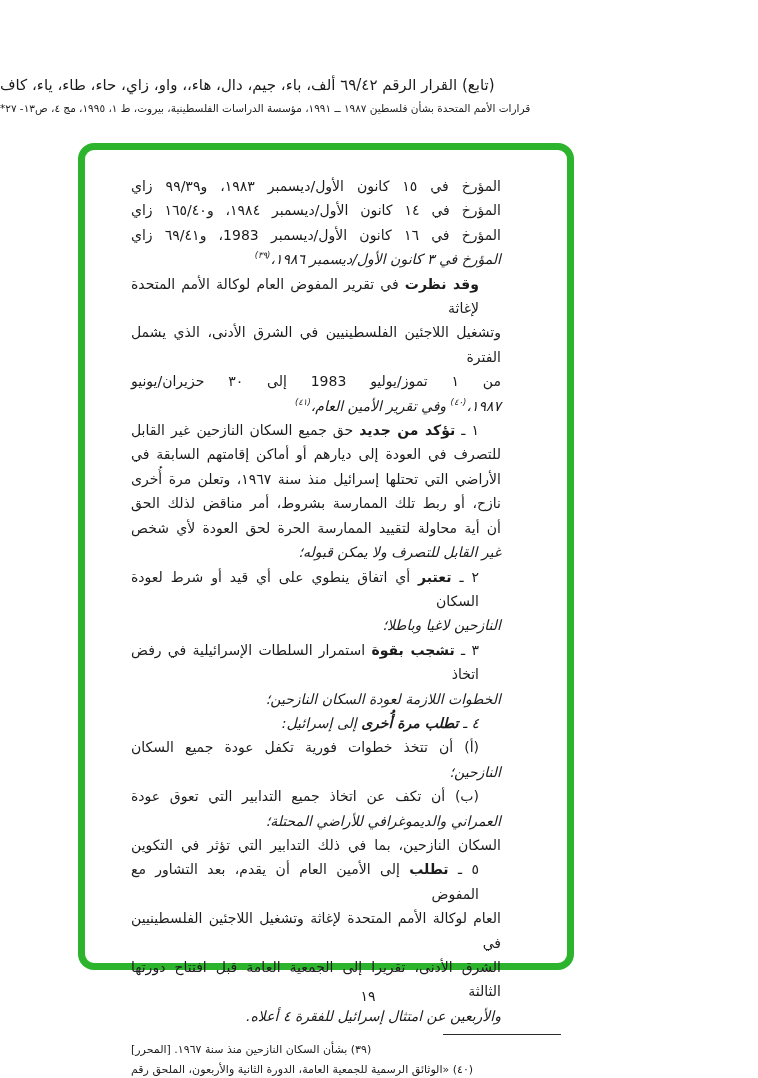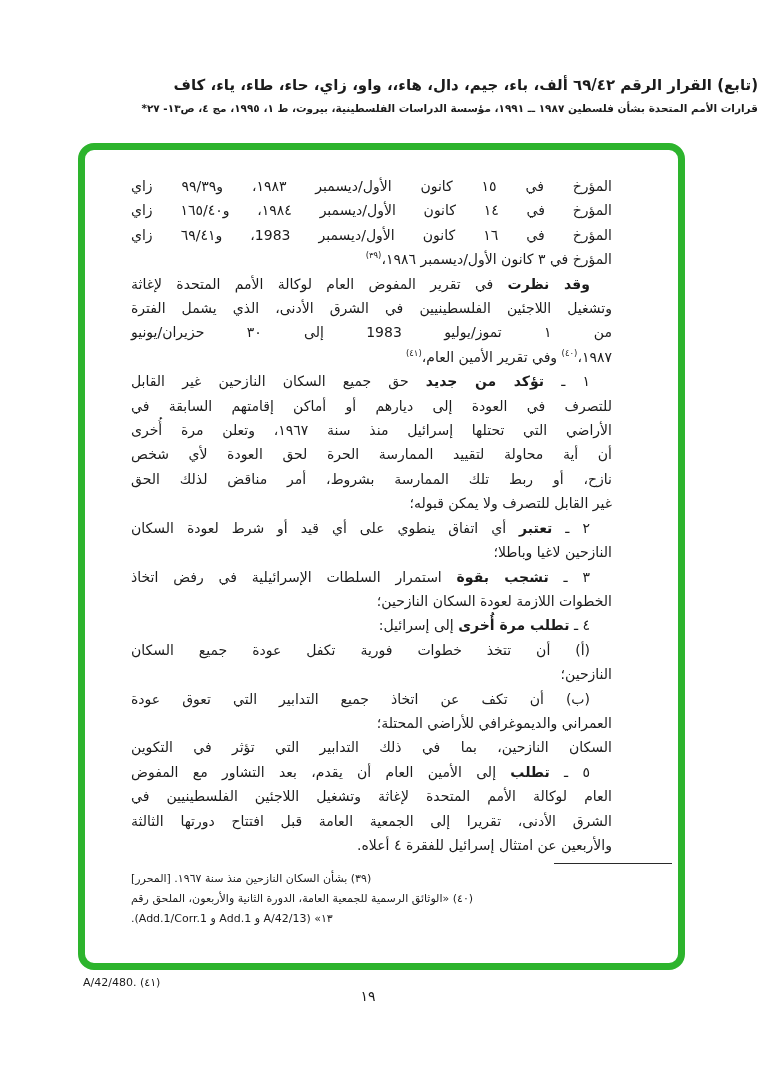--- a/index.html
+++ b/index.html
@@ -1,32 +1,32 @@
 <!DOCTYPE html>
 <html lang="ar"><head>
 <meta charset="utf-8">
 <style>
   html,body{margin:0;padding:0;}
   body{
     width:758px;height:1078px;background:#ffffff;position:relative;overflow:hidden;
     font-family:"DejaVu Sans",sans-serif;color:#1b1b1b;
   }
   .page{position:absolute;inset:0;direction:rtl;}
-  .hdr{position:absolute;left:0;right:0;text-align:right;direction:rtl;font-weight:bold;}
+  .hdr{position:absolute;left:0;right:0;text-align:left;direction:rtl;font-weight:normal;}
   .hdr1{top:76px;font-size:15px;letter-spacing:0;}
   .hdr2{top:102px;font-size:10.5px;}
   .gbox{
-    position:absolute;left:78px;top:143px;width:607px;height:827px;
+    position:absolute;left:78px;top:143px;width:496px;height:827px;
     box-sizing:border-box;border:7px solid #2db42d;border-radius:16px;
     padding:24px 66px 0 46px;background:#ffffff;
   }
   .btext{direction:rtl;font-size:14px;line-height:24.4px;color:#1b1b1b;}
   .bline{white-space:normal;}
   .just{text-align:justify;text-align-last:justify;}
-  .end{text-align:left;text-align-last:right;}
+  .end{text-align:left;text-align-last:right;font-style:italic;}
   .ind{padding-right:22px;}
   .b{font-weight:bold;}
   sup{font-size:8.5px;line-height:0;vertical-align:super;}
   .fnsep{
     border:none;border-top:1.5px solid #2a2a2a;width:118px;
     margin:6px -60px 5px auto;height:0;
   }
   .fnotes{direction:rtl;font-size:11px;line-height:20px;color:#1b1b1b;}
   .fnline{text-align:left;}
   .fn-ind{padding-right:48px;}
@@ -51,22 +51,22 @@
         <div class="bline just"><span>المؤرخ في ١٤ كانون الأول/ديسمبر ١٩٨٤، و١٦٥/٤٠ زاي</span></div>
         <div class="bline just"><span>المؤرخ في ١٦ كانون الأول/ديسمبر 1983، و٦٩/٤١ زاي</span></div>
         <div class="bline end"><span>المؤرخ في ٣ كانون الأول/ديسمبر ١٩٨٦،</span><sup>(٣٩)</sup></div>
         <div class="bline just ind"><span class="b">وقد نظرت</span><span> في تقرير المفوض العام لوكالة الأمم المتحدة لإغاثة</span></div>
         <div class="bline just"><span>وتشغيل اللاجئين الفلسطينيين في الشرق الأدنى، الذي يشمل الفترة</span></div>
         <div class="bline just"><span>من ١ تموز/يوليو 1983 إلى ٣٠ حزيران/يونيو</span></div>
         <div class="bline end"><span>١٩٨٧،</span><sup>(٤٠)</sup><span> وفي تقرير الأمين العام،</span><sup>(٤١)</sup></div>
         <div class="bline just ind"><span>١ ـ </span><span class="b">تؤكد من جديد</span><span> حق جميع السكان النازحين غير القابل</span></div>
         <div class="bline just"><span>للتصرف في العودة إلى ديارهم أو أماكن إقامتهم السابقة في</span></div>
         <div class="bline just"><span>الأراضي التي تحتلها إسرائيل منذ سنة ١٩٦٧، وتعلن مرة أُخرى</span></div>
+        <div class="bline just"><span>نازح، أو ربط تلك الممارسة بشروط، أمر مناقض لذلك الحق</span></div>
         <div class="bline just"><span>أن أية محاولة لتقييد الممارسة الحرة لحق العودة لأي شخص</span></div>
-        <div class="bline just"><span>نازح، أو ربط تلك الممارسة بشروط، أمر مناقض لذلك الحق</span></div>
         <div class="bline end"><span>غير القابل للتصرف ولا يمكن قبوله؛</span></div>
         <div class="bline just ind"><span>٢ ـ </span><span class="b">تعتبر</span><span> أي اتفاق ينطوي على أي قيد أو شرط لعودة السكان</span></div>
         <div class="bline end"><span>النازحين لاغيا وباطلا؛</span></div>
         <div class="bline just ind"><span>٣ ـ </span><span class="b">تشجب بقوة</span><span> استمرار السلطات الإسرائيلية في رفض اتخاذ</span></div>
         <div class="bline end"><span>الخطوات اللازمة لعودة السكان النازحين؛</span></div>
         <div class="bline end ind"><span>٤ ـ </span><span class="b">تطلب مرة أُخرى</span><span> إلى إسرائيل:</span></div>
         <div class="bline just ind"><span>(أ) أن تتخذ خطوات فورية تكفل عودة جميع السكان</span></div>
         <div class="bline end"><span>النازحين؛</span></div>
         <div class="bline just ind"><span>(ب) أن تكف عن اتخاذ جميع التدابير التي تعوق عودة</span></div>
         <div class="bline end"><span>العمراني والديموغرافي للأراضي المحتلة؛</span></div>

